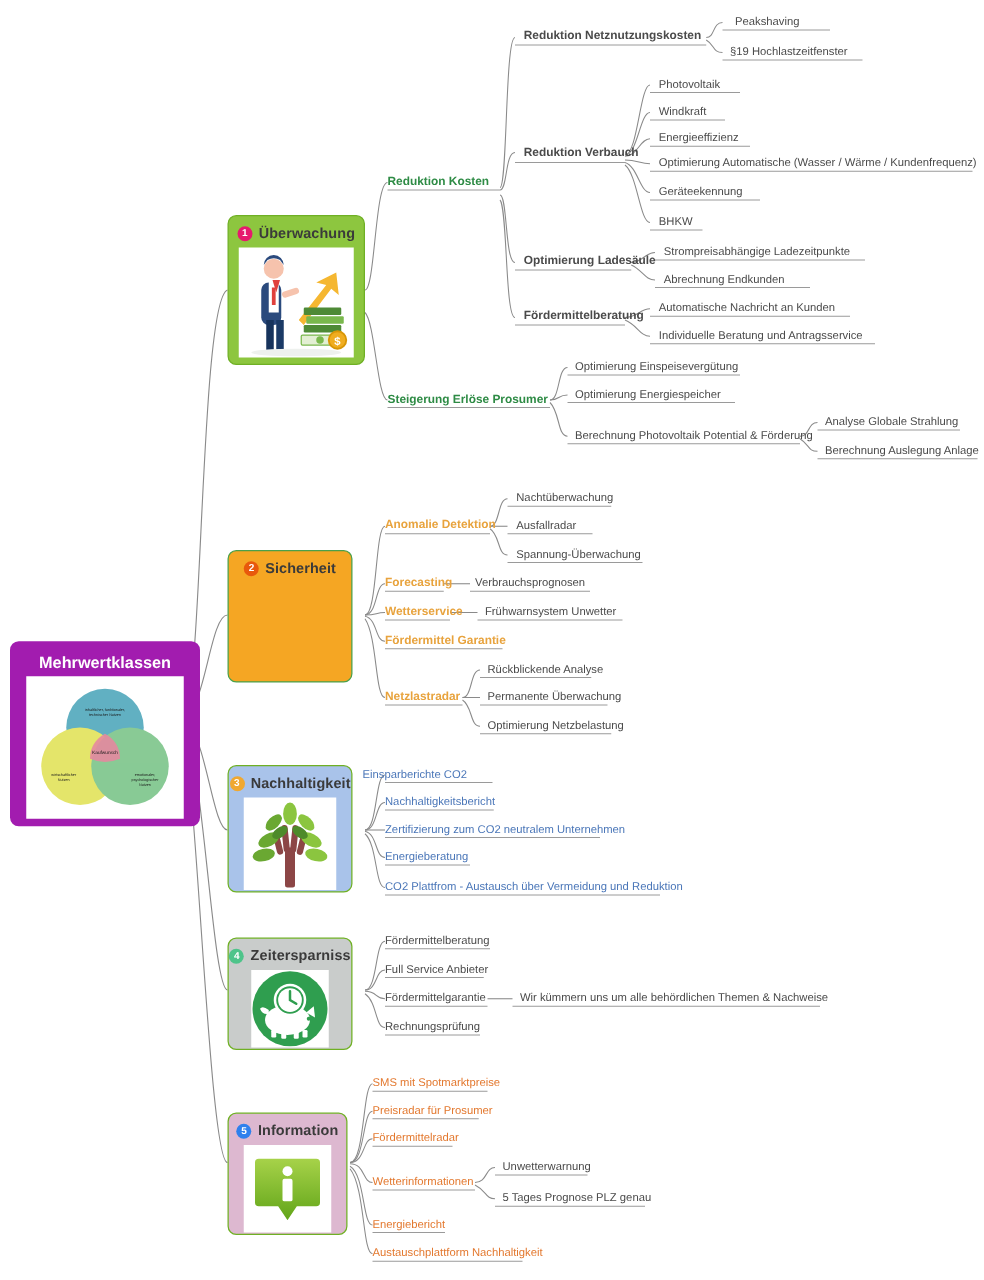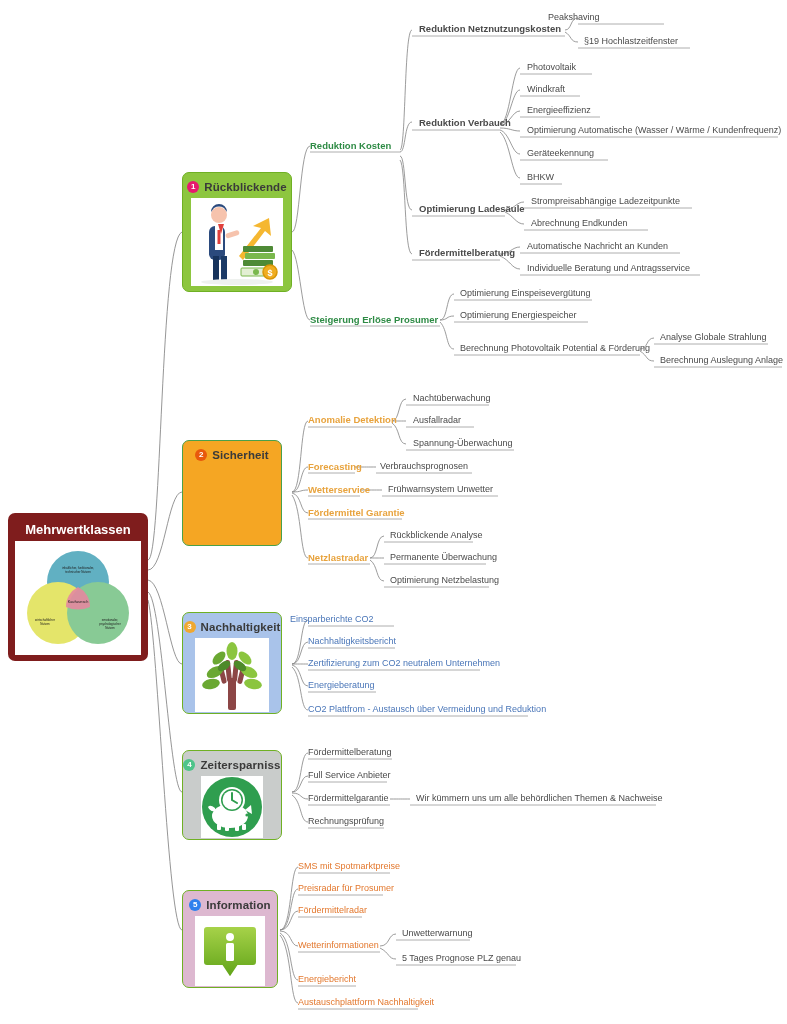--- a/index.html
+++ b/index.html
@@ -11,21 +11,21 @@
   
   .nodebox{position:absolute;border-radius:7px;box-sizing:border-box;}
   .nodebox .hdr{display:flex;align-items:center;justify-content:center;gap:5px;
       height:22px;font-weight:bold;font-size:11.5px;color:#3a3a3a;letter-spacing:.1px;}
   .nodebox .num{width:12px;height:12px;border-radius:50%;color:#fff;font-size:8px;
       font-weight:bold;display:flex;align-items:center;justify-content:center;
       line-height:1;flex:0 0 auto;}
   .nodebox .art{background:#ffffff;margin:0 auto;position:relative;overflow:hidden;}
 
   
-  #root{left:8px;top:513px;width:140px;height:148px;background:#7f1d1d;padding:6px;}
+  #root{left:8px;top:513px;width:152px;height:148px;background:#a21caf;padding:6px;}
   #root .rtitle{color:#fff;font-weight:bold;font-size:13px;text-align:center;
       height:22px;line-height:22px;}
   #root .venn{background:#fff;width:126px;height:114px;margin:0 auto;position:relative;}
 
   
   .blabel{position:absolute;white-space:nowrap;font-size:9px;color:#4a4a4a;
           font-family:"Liberation Sans",sans-serif;}
   .blabel.lvl1{font-weight:bold;font-size:9.5px;}
   .g1{color:#2e8b45;}
   .o1{color:#e8a33d;}
@@ -204,21 +204,21 @@
         <text x="95" y="84" font-size="3" text-anchor="middle" fill="#1b1b1b">psychologischer</text>
         <text x="95" y="88" font-size="3" text-anchor="middle" fill="#1b1b1b">Nutzen</text>
         <text x="63" y="62" font-size="3.8" text-anchor="middle" fill="#1b1b1b">Kaufwunsch</text>
       </svg>
     </div>
   </div>
 
   <div class="nodebox" style="left:182px;top:172px;width:110px;height:120px;background:#8dc63f;border:1.5px solid #6fb024;padding:3px;">
     <div class="hdr">
       <span class="num" style="background:#e6196e;">1</span>
-      <span>Rückblickende</span>
+      <span>Überwachung</span>
     </div>
     <div class="art" style="width:92px;height:88px;">
       <svg viewBox="0 0 92 88" width="92" height="88">
         <path d="M48 58 L70 30 L62 28 L78 20 L80 38 L74 33 L52 62 Z" fill="#f5b731"></path>
         <rect x="18" y="28" width="16" height="34" rx="6" fill="#2b4a7d"></rect>
         <rect x="22" y="58" width="6" height="24" fill="#17335c"></rect>
         <rect x="30" y="58" width="6" height="24" fill="#1b3a66"></rect>
         <rect x="24" y="26" width="8" height="26" fill="#fff"></rect>
         <path d="M27 26 l3 10 l3 -10 z" fill="#e0403c"></path>
         <rect x="26.5" y="32" width="3" height="14" fill="#e0403c"></rect>
@@ -326,21 +326,21 @@
   </div>
 
   <div class="blabel lvl1 g1" style="left:310px;top:140px;">Reduktion Kosten</div>
   <div class="blabel lvl1 g1" style="left:310px;top:314px;">Steigerung Erlöse Prosumer</div>
 
   <div class="blabel lvl1" style="left:419px;top:23px;">Reduktion Netznutzungskosten</div>
   <div class="blabel lvl1" style="left:419px;top:117px;">Reduktion Verbauch</div>
   <div class="blabel lvl1" style="left:419px;top:203px;">Optimierung Ladesäule</div>
   <div class="blabel lvl1" style="left:419px;top:247px;">Fördermittelberatung</div>
 
-  <div class="blabel" style="left:548px;top:12px;">Peakshaving</div>
+  <div class="blabel" style="left:588px;top:12px;">Peakshaving</div>
   <div class="blabel" style="left:584px;top:36px;">§19 Hochlastzeitfenster</div>
 
   <div class="blabel" style="left:527px;top:62px;">Photovoltaik</div>
   <div class="blabel" style="left:527px;top:84px;">Windkraft</div>
   <div class="blabel" style="left:527px;top:105px;">Energieeffizienz</div>
   <div class="blabel" style="left:527px;top:125px;">Optimierung Automatische (Wasser / Wärme / Kundenfrequenz)</div>
   <div class="blabel" style="left:527px;top:148px;">Geräteekennung</div>
   <div class="blabel" style="left:527px;top:172px;">BHKW</div>
 
   <div class="blabel" style="left:531px;top:196px;">Strompreisabhängige Ladezeitpunkte</div>

